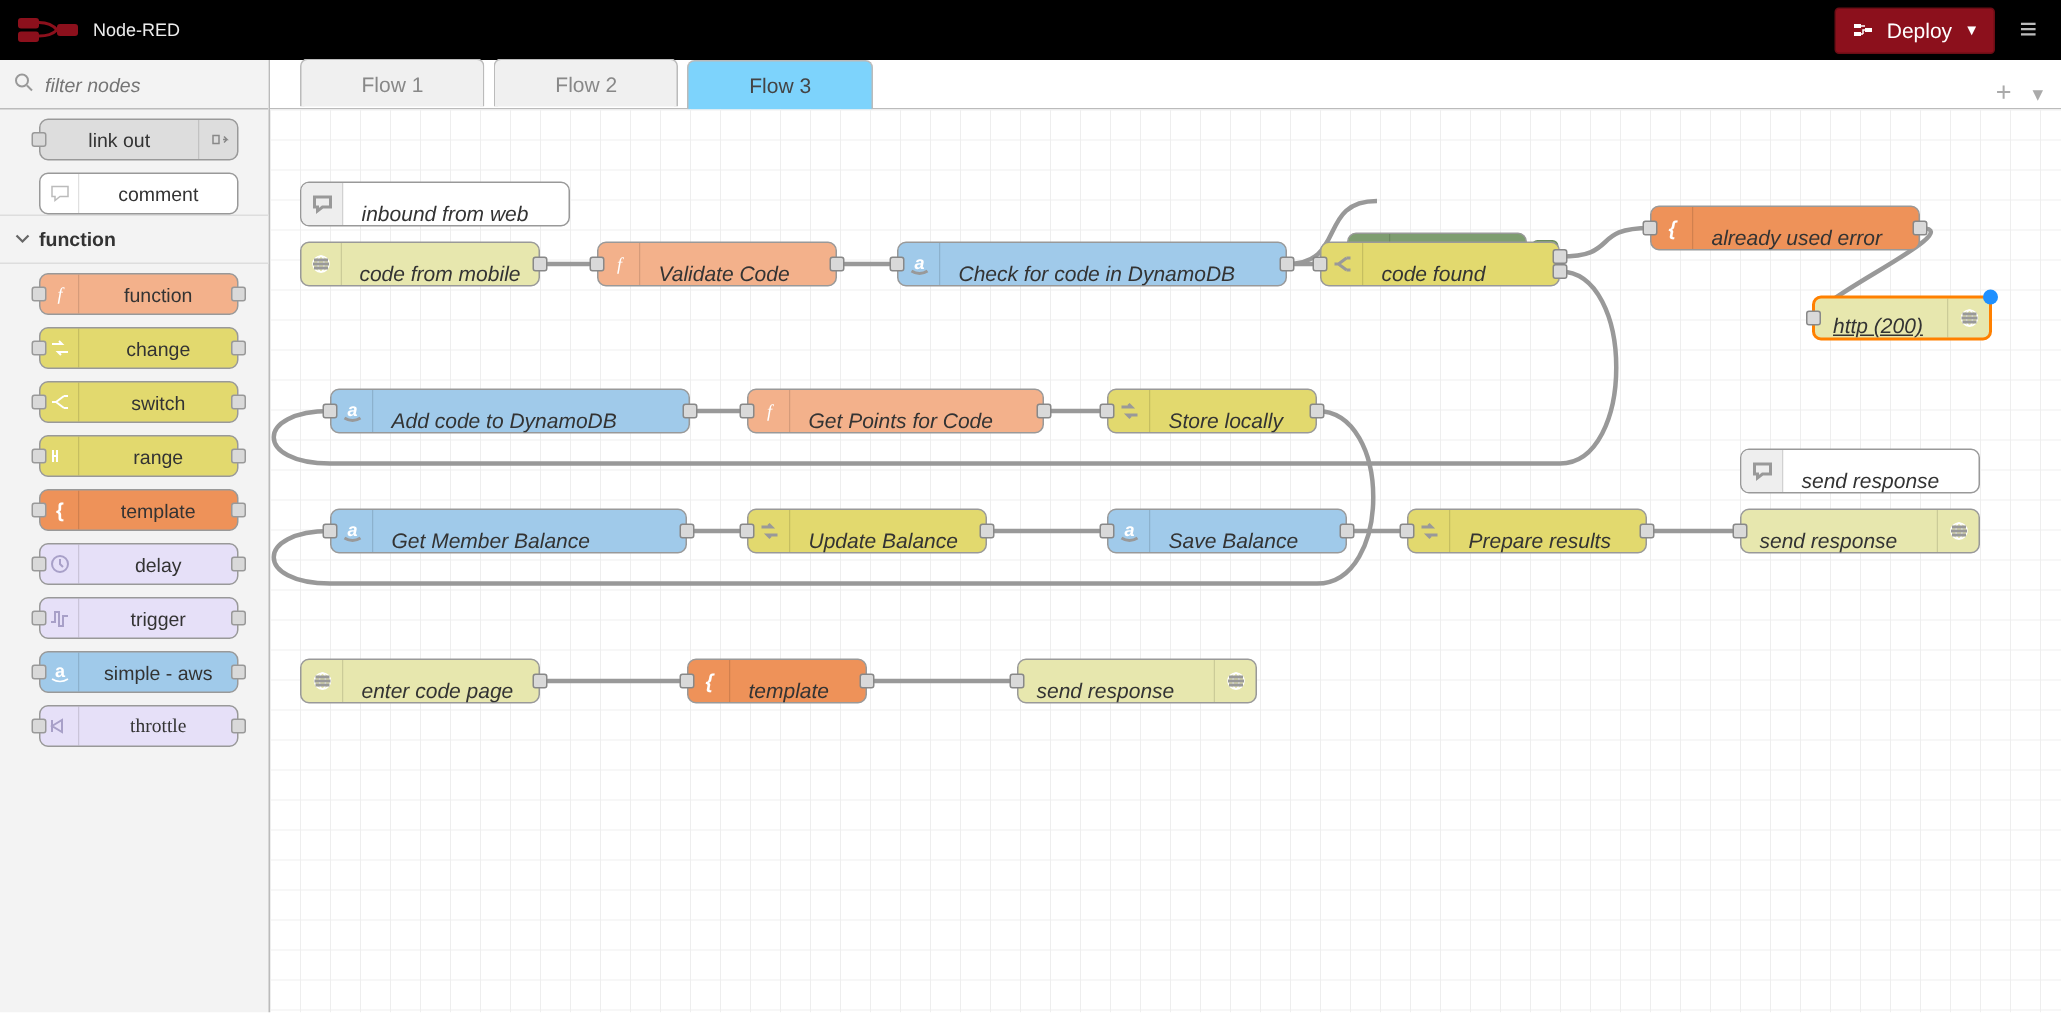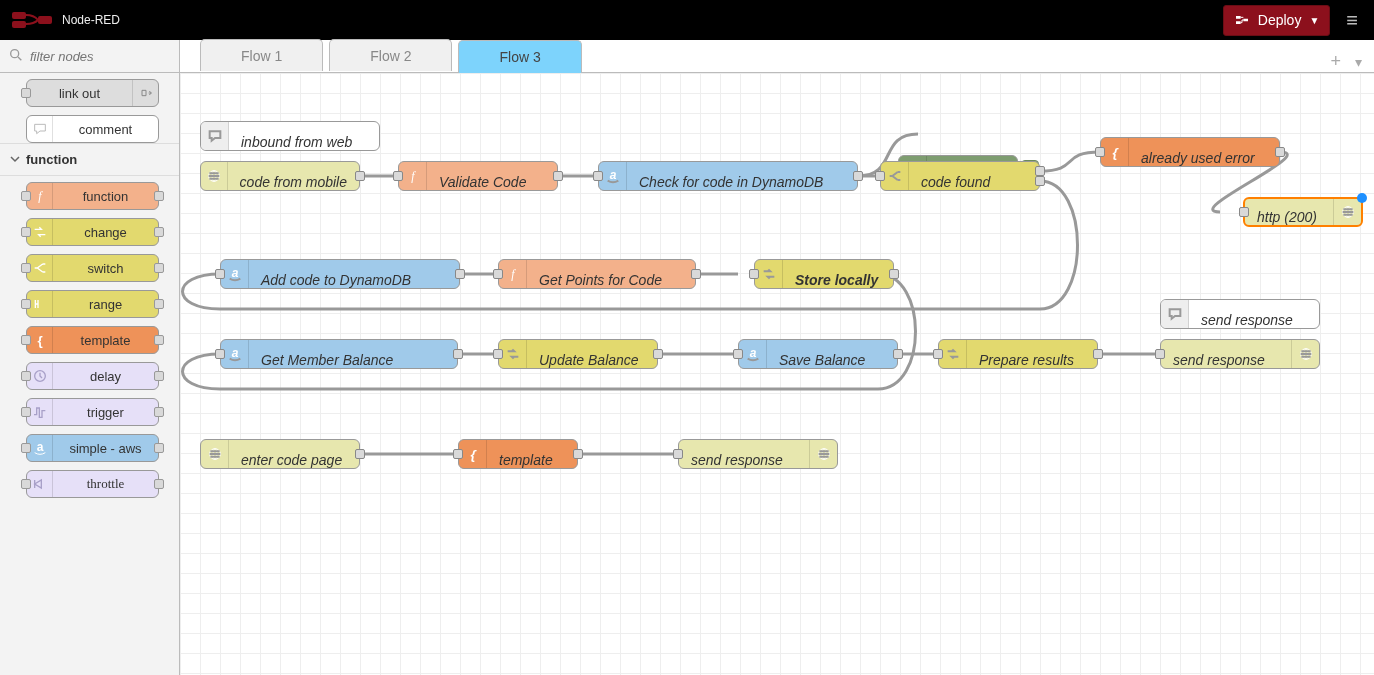--- a/index.html
+++ b/index.html
@@ -349,21 +349,21 @@
       <div class="flownode c-template" style="left: 920px; top: 64px; width: 180px;">
         <span class="iconbox ">
           <svg class="ico" viewBox="0 0 24 24">
             <text x="12" y="19" text-anchor="middle" font-size="20" fill="#fff" font-weight="bold">{</text>
           </svg>
         </span>
         <span class="lbl">already used error</span>
         <span class="port left"></span>
         <span class="port right"></span>
       </div>
-      <div class="flownode c-http selected" style="left: 1063px; top: 124px; width: 120px;">
+      <div class="flownode c-http selected" style="left: 1028px; top: 124px; width: 120px; text-decoration: underline;">
         <span class="lbl">http (200)</span>
         <span class="iconbox right">
           <svg class="ico" viewBox="0 0 24 24">
             <circle cx="12" cy="12" r="8" stroke="#fff" stroke-width="1.5" fill="none"></circle>
             <ellipse cx="12" cy="12" rx="3" ry="8" stroke="#fff" stroke-width="1.5" fill="none"></ellipse>
             <path d="M4 12h16M5 8h14M5 16h14" stroke="#fff" stroke-width="1"></path>
           </svg>
         </span>
         <span class="port left"></span>
         <span class="dot"></span>
@@ -382,21 +382,21 @@
       <div class="flownode c-function" style="left: 318px; top: 186px; width: 198px;">
         <span class="iconbox ">
           <svg class="ico" viewBox="0 0 24 24">
             <text x="12" y="18" text-anchor="middle" font-size="18" font-style="italic" font-family="serif" fill="#fff">f</text>
           </svg>
         </span>
         <span class="lbl">Get Points for Code</span>
         <span class="port left"></span>
         <span class="port right"></span>
       </div>
-      <div class="flownode c-switch" style="left: 574px; top: 186px; width: 140px; font-weight: bold;">
+      <div class="flownode c-switch" style="left: 558px; top: 186px; width: 140px;">
         <span class="iconbox ">
           <svg class="ico" viewBox="0 0 24 24">
             <path d="M4 8h10l-3-3M20 16H10l3 3" stroke="#fff" stroke-width="2" fill="none"></path>
           </svg>
         </span>
         <span class="lbl">Store locally</span>
         <span class="port left"></span>
         <span class="port right"></span>
       </div>
       <div class="flownode c-comment" style="left: 980px; top: 226px; width: 160px;">

